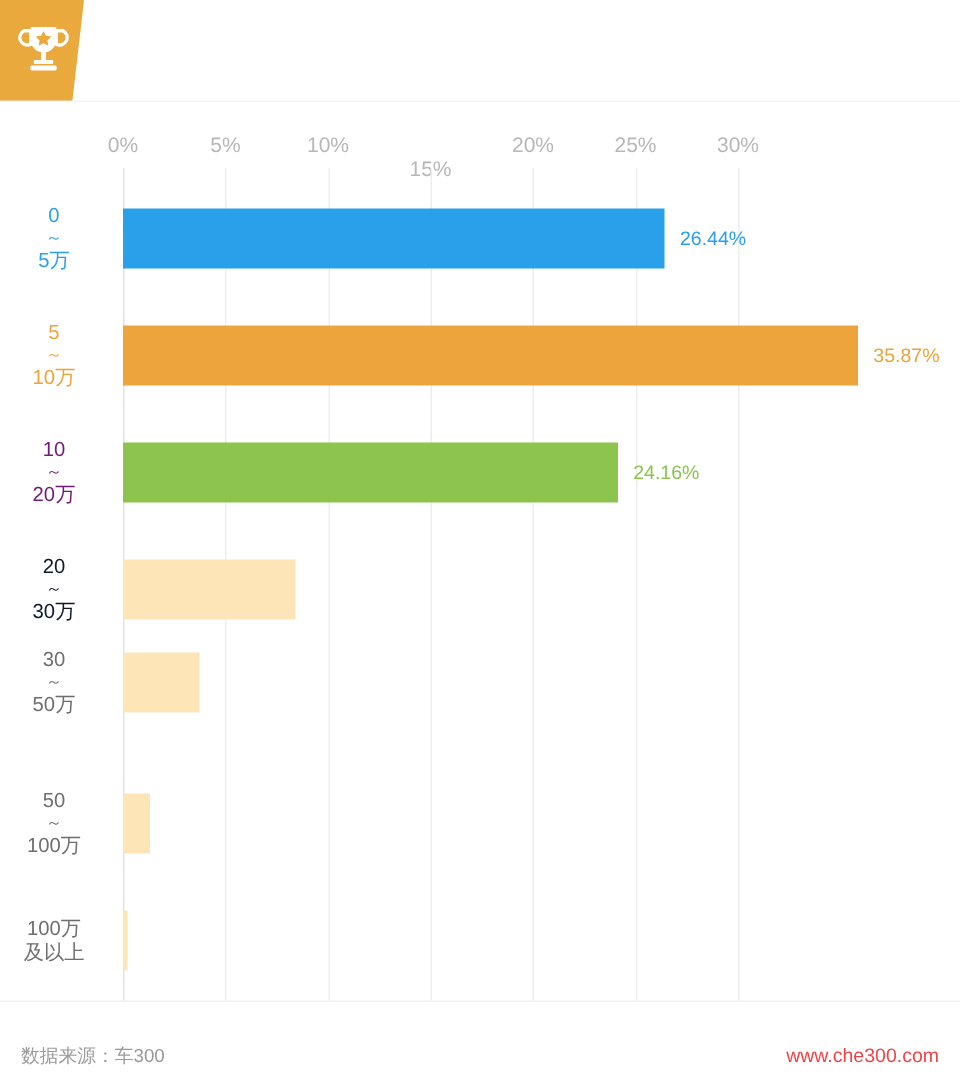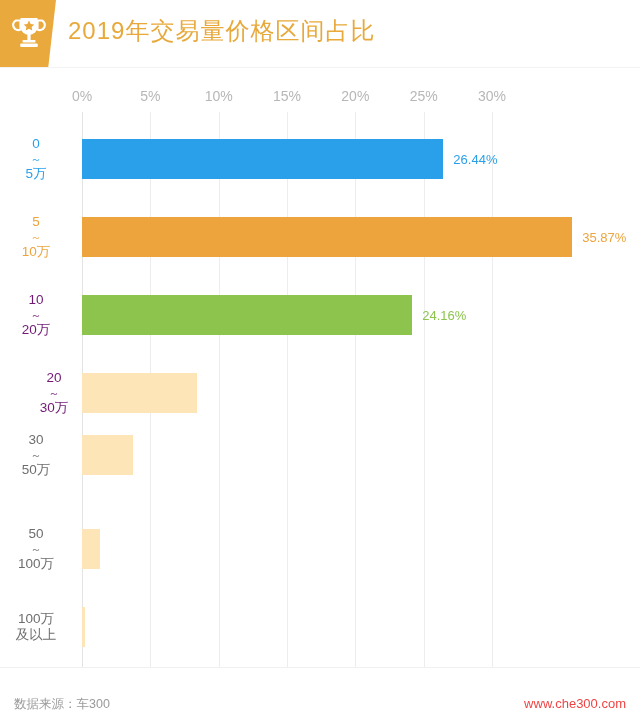--- a/index.html
+++ b/index.html
@@ -181,30 +181,29 @@
     <svg viewBox="0 0 34 36" width="34" height="36" aria-hidden="true">
       <path d="M8.5 2 h17 v8.5 a8.5 8.5 0 0 1 -17 0 z" fill="#ffffff"></path>
       <path d="M8.5 4.5 h-4.5 a4.5 4.5 0 0 0 4.5 9 z" fill="none" stroke="#ffffff" stroke-width="2.2"></path>
       <path d="M25.5 4.5 h4.5 a4.5 4.5 0 0 1 -4.5 9 z" fill="none" stroke="#ffffff" stroke-width="2.2"></path>
       <rect x="15.4" y="18" width="3.2" height="6" fill="#ffffff"></rect>
       <rect x="10.5" y="24" width="13" height="2.6" rx="0.8" fill="#ffffff"></rect>
       <rect x="8.2" y="27.6" width="17.6" height="3.4" rx="1.1" fill="#ffffff"></rect>
       <path d="M17 4.6 l1.62 3.28 3.62 .53 -2.62 2.55 .62 3.6 -3.24 -1.7 -3.24 1.7 .62 -3.6 -2.62 -2.55 3.62 -.53 z" fill="#e9a93d"></path>
     </svg>
   </div>
-  <div class="header-title">2019年交易量价格区间占比</div>
   <div class="header-rule"></div>
 </div>
 
 <div class="chart">
   <div class="axis-labels" id="axis-labels">
       <div class="axis-tick" style="left: 82px;">0%</div>
       <div class="axis-tick" style="left: 150.333px;">5%</div>
       <div class="axis-tick" style="left: 218.667px;">10%</div>
-      <div class="axis-tick" style="left: 287px;">15%</div>
+      <div class="axis-tick" style="left: 287px; margin-top: 16px;">15%</div>
       <div class="axis-tick" style="left: 355.333px;">20%</div>
       <div class="axis-tick" style="left: 423.667px;">25%</div>
       <div class="axis-tick" style="left: 492px;">30%</div>
     </div>
   <div class="gridlines" id="gridlines">
       <div class="gridline axis0" style="left: 82px;"></div>
       <div class="gridline" style="left: 150.333px;"></div>
       <div class="gridline" style="left: 218.667px;"></div>
       <div class="gridline" style="left: 287px;"></div>
       <div class="gridline" style="left: 355.333px;"></div>
@@ -233,21 +232,21 @@
       <div class="bar-row" style="top: 164px;">
         <div class="bar-label" style="color: #701a75;">
           <span class="lbl-line">10</span>
           <span class="lbl-line tilde">～</span>
           <span class="lbl-line">20万</span>
         </div>
         <div class="bar-rect" style="width: 330.187px; background: rgb(140, 196, 78);"></div>
         <div class="bar-value" style="left: 422.187px; color: rgb(140, 196, 78);">24.16%</div>
       </div>
       <div class="bar-row" style="top: 242px;">
-        <div class="bar-label" style="color: #701a75; margin-left: 18px;">
+        <div class="bar-label" style="color: #0f172a;">
           <span class="lbl-line">20</span>
           <span class="lbl-line tilde">～</span>
           <span class="lbl-line">30万</span>
         </div>
         <div class="bar-rect" style="width: 114.8px; background: rgb(253, 229, 184);"></div>
       </div>
       <div class="bar-row" style="top: 304px; padding-left: 48px;">
         <div class="bar-label" style="color: rgb(110, 110, 110);">
           <span class="lbl-line">30</span>
           <span class="lbl-line tilde">～</span>

